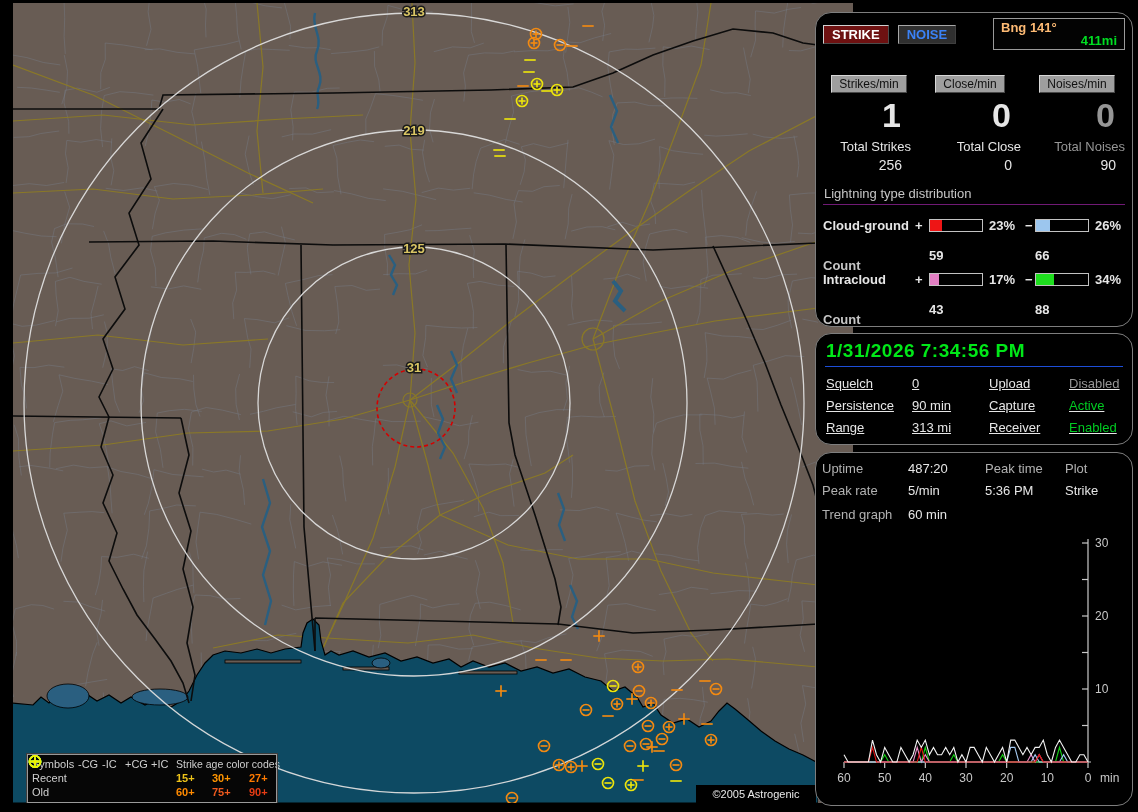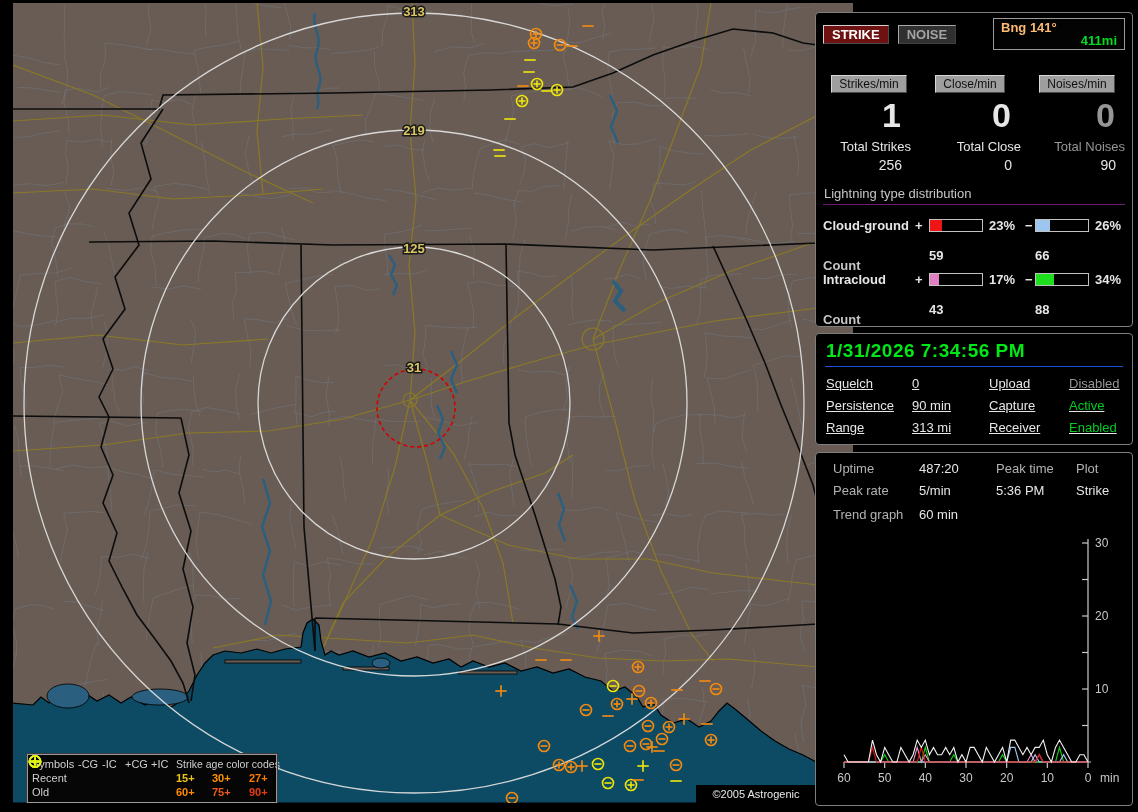--- a/index.html
+++ b/index.html
@@ -15,30 +15,30 @@
              border:1px solid #999;outline:1px solid #3c3c3c;padding:2px 4px 3px 4px;
              font-size:11px;color:#cfcfcf;}
   .lrow{display:grid;grid-template-columns:46px 24px 23px 26px 25px 36px 37px 30px;
         align-items:center;height:14px;}
   .lrow .hdr-age{grid-column:6 / span 3;font-size:10.5px;white-space:nowrap;}
   .lrow .age{font-weight:bold;}
   .lrow .gcell svg{display:block;margin:0 auto;}
 
   
   .pbox{position:absolute;left:815px;width:318px;background:#000;border:1px solid #7e7e7e;
-        border-radius:4px;box-sizing:border-box;color:#e6e6e6;}
+        border-radius:16px;box-sizing:border-box;color:#e6e6e6;}
   #boxA{top:12px;height:315px;padding:5px 7px;}
   #boxB{top:333px;height:112px;padding:4px 9px;}
-  #boxC{top:452px;height:354px;padding:8px 16px;}
+  #boxC{top:452px;height:354px;padding:8px 5px;}
 
   .toprow{display:flex;align-items:center;gap:9px;}
   .btn{font-weight:bold;font-size:13px;line-height:15px;padding:1px 8px;cursor:default;
        border:1px solid;border-color:#d0d0d0 #4c4c4c #4c4c4c #d0d0d0;}
   .btn.strike{background:#6e1111;color:#fff;}
-  .btn.noise{background:#303030;color:#a3a3a3;border-color:#a8a8a8 #3f3f3f #3f3f3f #a8a8a8;}
+  .btn.noise{background:#303030;color:#3b82f6;border-color:#a8a8a8 #3f3f3f #3f3f3f #a8a8a8;}
   .bng{margin-left:auto;border:1px solid #9a9a9a;background:#030303;font-weight:bold;font-size:13px;
        padding:1px 7px;display:flex;justify-content:space-between;width:116px;}
   .bng .deg{color:#fdba74;} .bng .dist{color:#00dd22;}
 
   .col3{display:grid;grid-template-columns:92px 110px 104px;}
   .badges{margin-top:25px;}
   .badge{justify-self:center;background:#9e9e9e;color:#101010;font-size:12px;line-height:14px;
          padding:1px 7px;border:1px solid;border-color:#d8d8d8 #484848 #484848 #d8d8d8;white-space:nowrap;}
   .rates{margin-top:3px;font-size:34px;font-weight:bold;}
   .rates div{text-align:right;padding-right:14px;}

